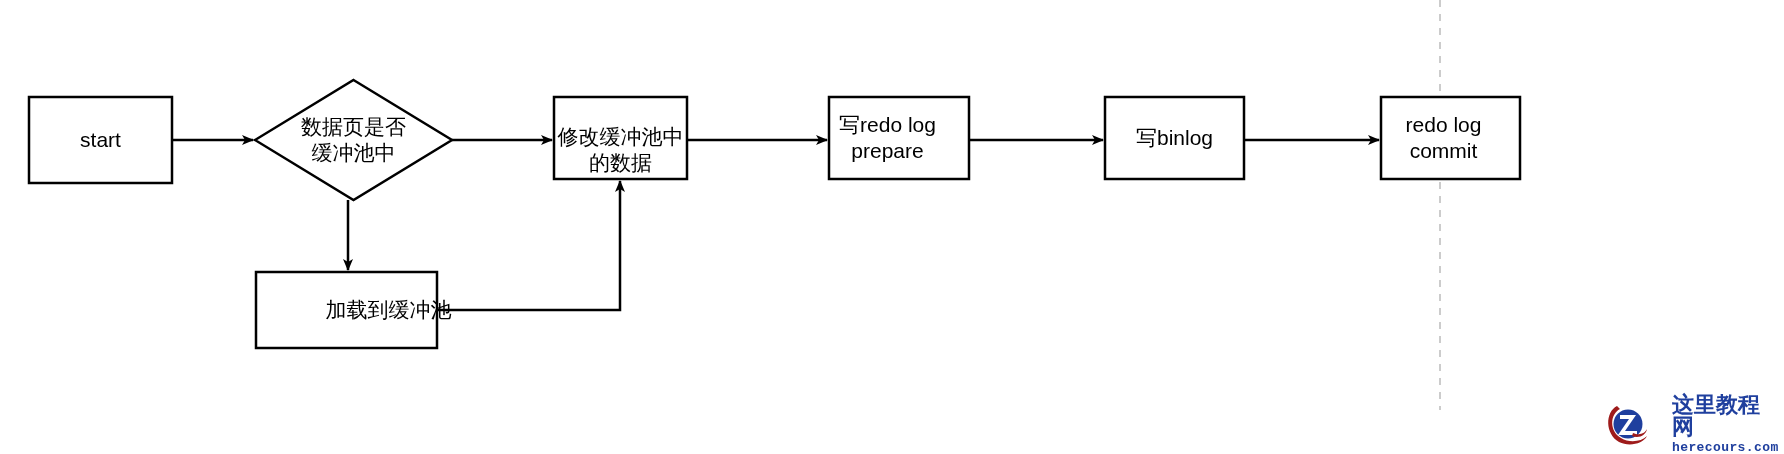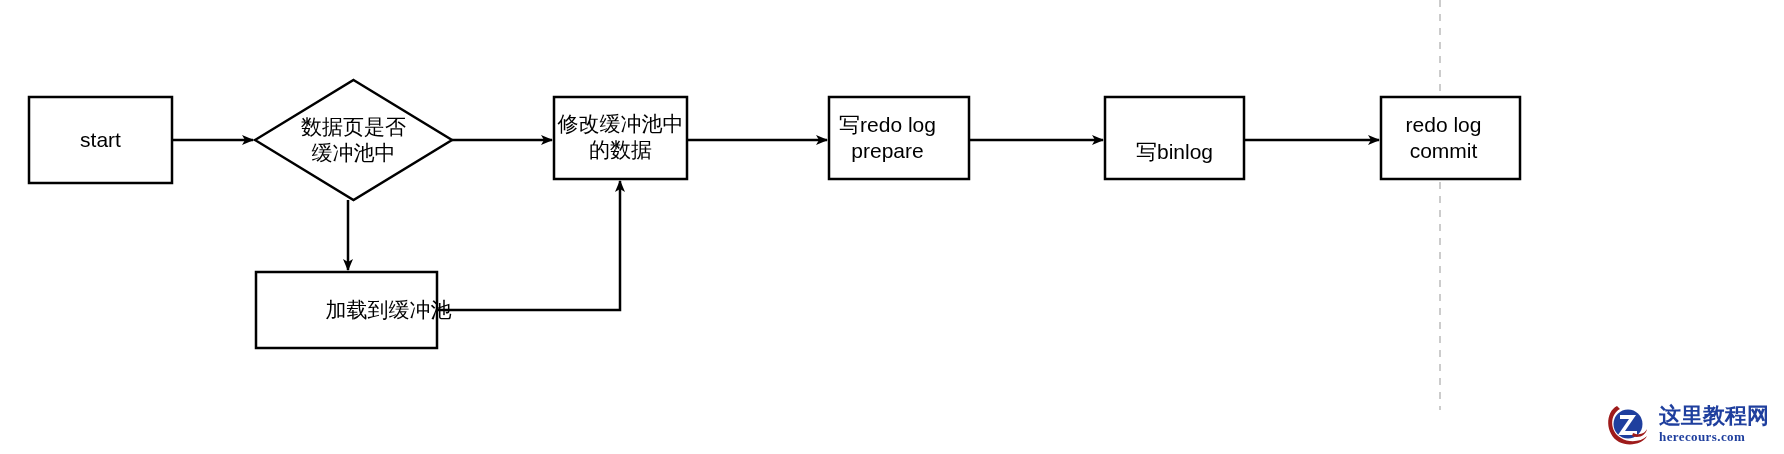--- a/index.html
+++ b/index.html
@@ -51,35 +51,36 @@
     position: relative;
     width: 50px;
     height: 48px;
     flex: 0 0 auto;
   }
   .wm-text {
     display: flex;
     flex-direction: column;
     justify-content: center;
     line-height: 1;
+    margin-left: 13px;
   }
   .wm-cn {
     color: #1f3f9e;
     font-size: 22px;
     font-weight: bold;
     letter-spacing: 0px;
     font-family: "DejaVu Sans", "Liberation Sans", sans-serif;
   }
   .wm-en {
     color: #1f3f9e;
     font-size: 13px;
     font-weight: bold;
     margin-top: 3px;
     letter-spacing: 0.4px;
-    font-family: Liberation Serif, serif;
+    font-family: Liberation Mono, monospace;
   }
 </style>
 </head>
 <body>
 
 <div id="canvas">
 
   <svg id="flow-svg" viewBox="0 0 1784 454">
     <defs>
       <marker id="arrowhead" markerWidth="12" markerHeight="10" refX="11" refY="5" orient="auto" markerUnits="userSpaceOnUse">
@@ -116,27 +117,27 @@
     <line x1="969" y1="140" x2="1103" y2="140" stroke="#000000" stroke-width="2.5" marker-end="url(#arrowhead)"></line>
 
     <line x1="1244" y1="140" x2="1379" y2="140" stroke="#000000" stroke-width="2.5" marker-end="url(#arrowhead)"></line>
   </svg>
 
   <div class="node-label" style="left:29px; top:97px; width:143px; height:86px;">start</div>
 
   <div class="node-label" style="left:255px; top:80px; width:197px; height:120px;">数据页是否
 缓冲池中</div>
 
-  <div class="node-label" style="left:554px; top:96px; width:133px; height:82px;">修改缓冲池中
+  <div class="node-label" style="left:554px; top:109px; width:133px; height:82px;">修改缓冲池中
 的数据</div>
 
   <div class="node-label" style="left:829px; top:97px; width:117px; height:82px;">写redo log
 prepare</div>
 
-  <div class="node-label" style="left:1105px; top:97px; width:139px; height:82px;margin-top:14px;">写binlog</div>
+  <div class="node-label" style="left:1105px; top:97px; width:139px; height:82px;">写binlog</div>
 
   <div class="node-label" style="left:1381px; top:97px; width:125px; height:82px;">redo log
 commit</div>
 
   <div class="node-label" style="left:256px; top:272px; width:181px; height:76px;margin-left:42px;">加载到缓冲池</div>
 
   <div class="watermark">
     <div class="wm-mark">
       <svg viewBox="0 0 50 48" width="50" height="48">
         <path d="M14 6 C2 12, 2 34, 16 42 C26 47, 40 44, 44 36 C38 42, 26 43, 18 38 C6 31, 7 14, 17 9 Z" fill="#9e1b1b"></path>

